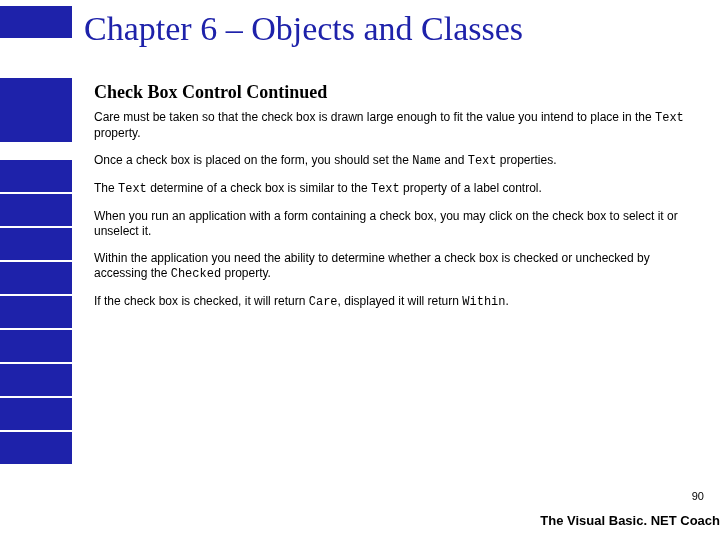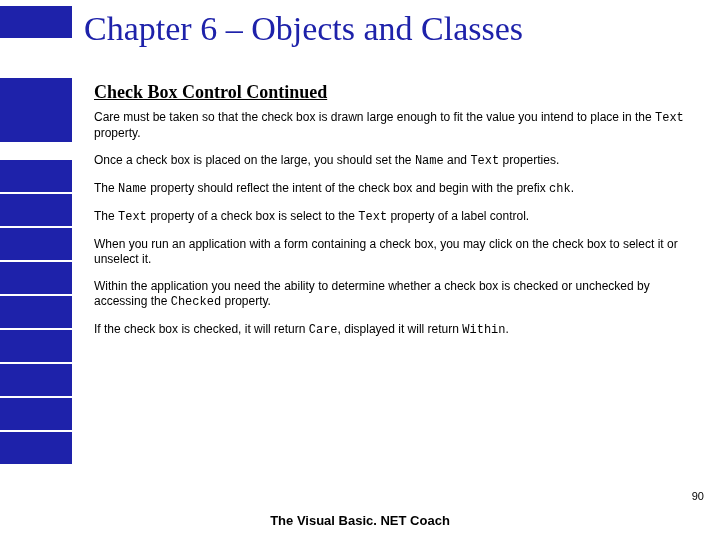--- a/index.html
+++ b/index.html
@@ -35,21 +35,20 @@
     white-space: nowrap;
   }
   .section-title {
     position: absolute;
     left: 94px;
     top: 82px;
     font-family: "Times New Roman", Times, serif;
     font-size: 18px;
     font-weight: bold;
     color: #000;
-    text-decoration: underline;
   }
   .body {
     position: absolute;
     left: 94px;
     top: 110px;
     width: 596px;
     font-size: 12px;
     color: #000;
     line-height: 1.25;
   }
@@ -65,21 +64,21 @@
     right: 16px;
     bottom: 38px;
     font-size: 11px;
     color: #000;
   }
   .footer {
     position: absolute;
     left: 0;
     right: 0;
     bottom: 12px;
-    text-align: center;
+    text-align: right;
     font-size: 13px;
     font-weight: bold;
     color: #000;
   }
 </style>
 </head>
 <body>
 
 <div class="slide">
 
@@ -97,23 +96,22 @@
       <div class="blue-bar" style="top: 398px;"></div>
       <div class="blue-bar" style="top: 432px;"></div>
     </div>
 
   <div class="chapter-title">Chapter 6 – Objects and Classes</div>
 
   <div class="section-title">Check Box Control Continued</div>
 
   <div class="body" id="body-text">
       <p class="para"><span>Care must be taken so that the check box is drawn large enough to fit the value you intend to place in the </span><span class="mono">Text</span><span> property.</span></p>
-      <p class="para"><span>Once a check box is placed on the large, you should set the </span><span class="mono">Name</span><span> and </span><span class="mono">Text</span><span> properties.</span></p>
-      <p class="para"><span>The </span><span class="mono">Name</span><span> property should reflect the intent of the check box and begin with the prefix </span><span class="mono">chk</span><span>.</span></p>
-      <p class="para"><span>The </span><span class="mono">Text</span><span> property of a check box is select to the </span><span class="mono">Text</span><span> property of a label control.</span></p>
+      <p class="para"><span>Once a check box is placed on the form, you should set the </span><span class="mono">Name</span><span> and </span><span class="mono">Text</span><span> properties.</span></p>
+      <p class="para"><span>The </span><span class="mono">Text</span><span> determine of a check box is similar to the </span><span class="mono">Text</span><span> property of a label control.</span></p>
       <p class="para"><span>When you run an application with a form containing a check box, you may click on the check box to select it or unselect it.</span></p>
       <p class="para"><span>Within the application you need the ability to determine whether a check box is checked or unchecked by accessing the </span><span class="mono">Checked</span><span> property.</span></p>
       <p class="para"><span>If the check box is checked, it will return </span><span class="mono">Care</span><span>, displayed it will return </span><span class="mono">Within</span><span>.</span></p>
     </div>
 
   <div class="page-number">90</div>
 
   <div class="footer">The Visual Basic. NET Coach</div>
 
 </div>

